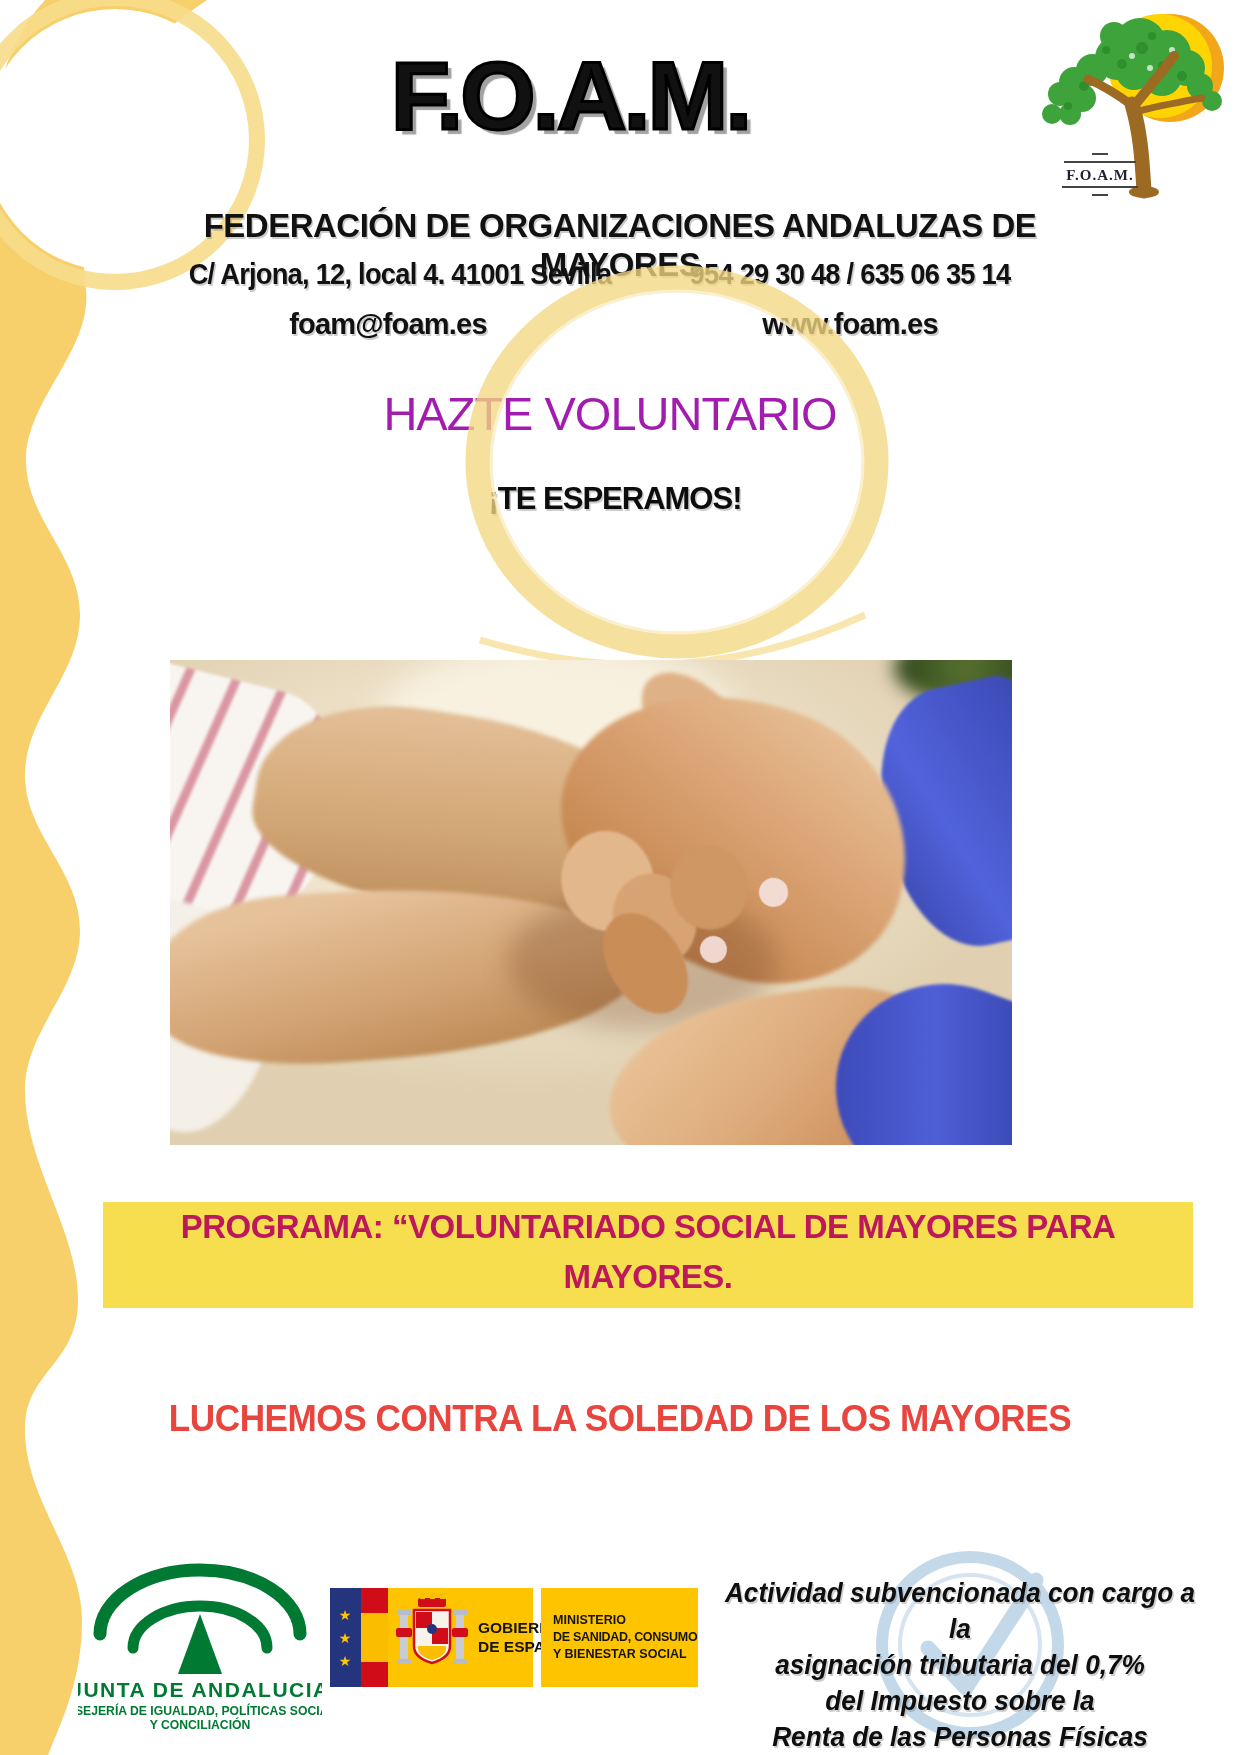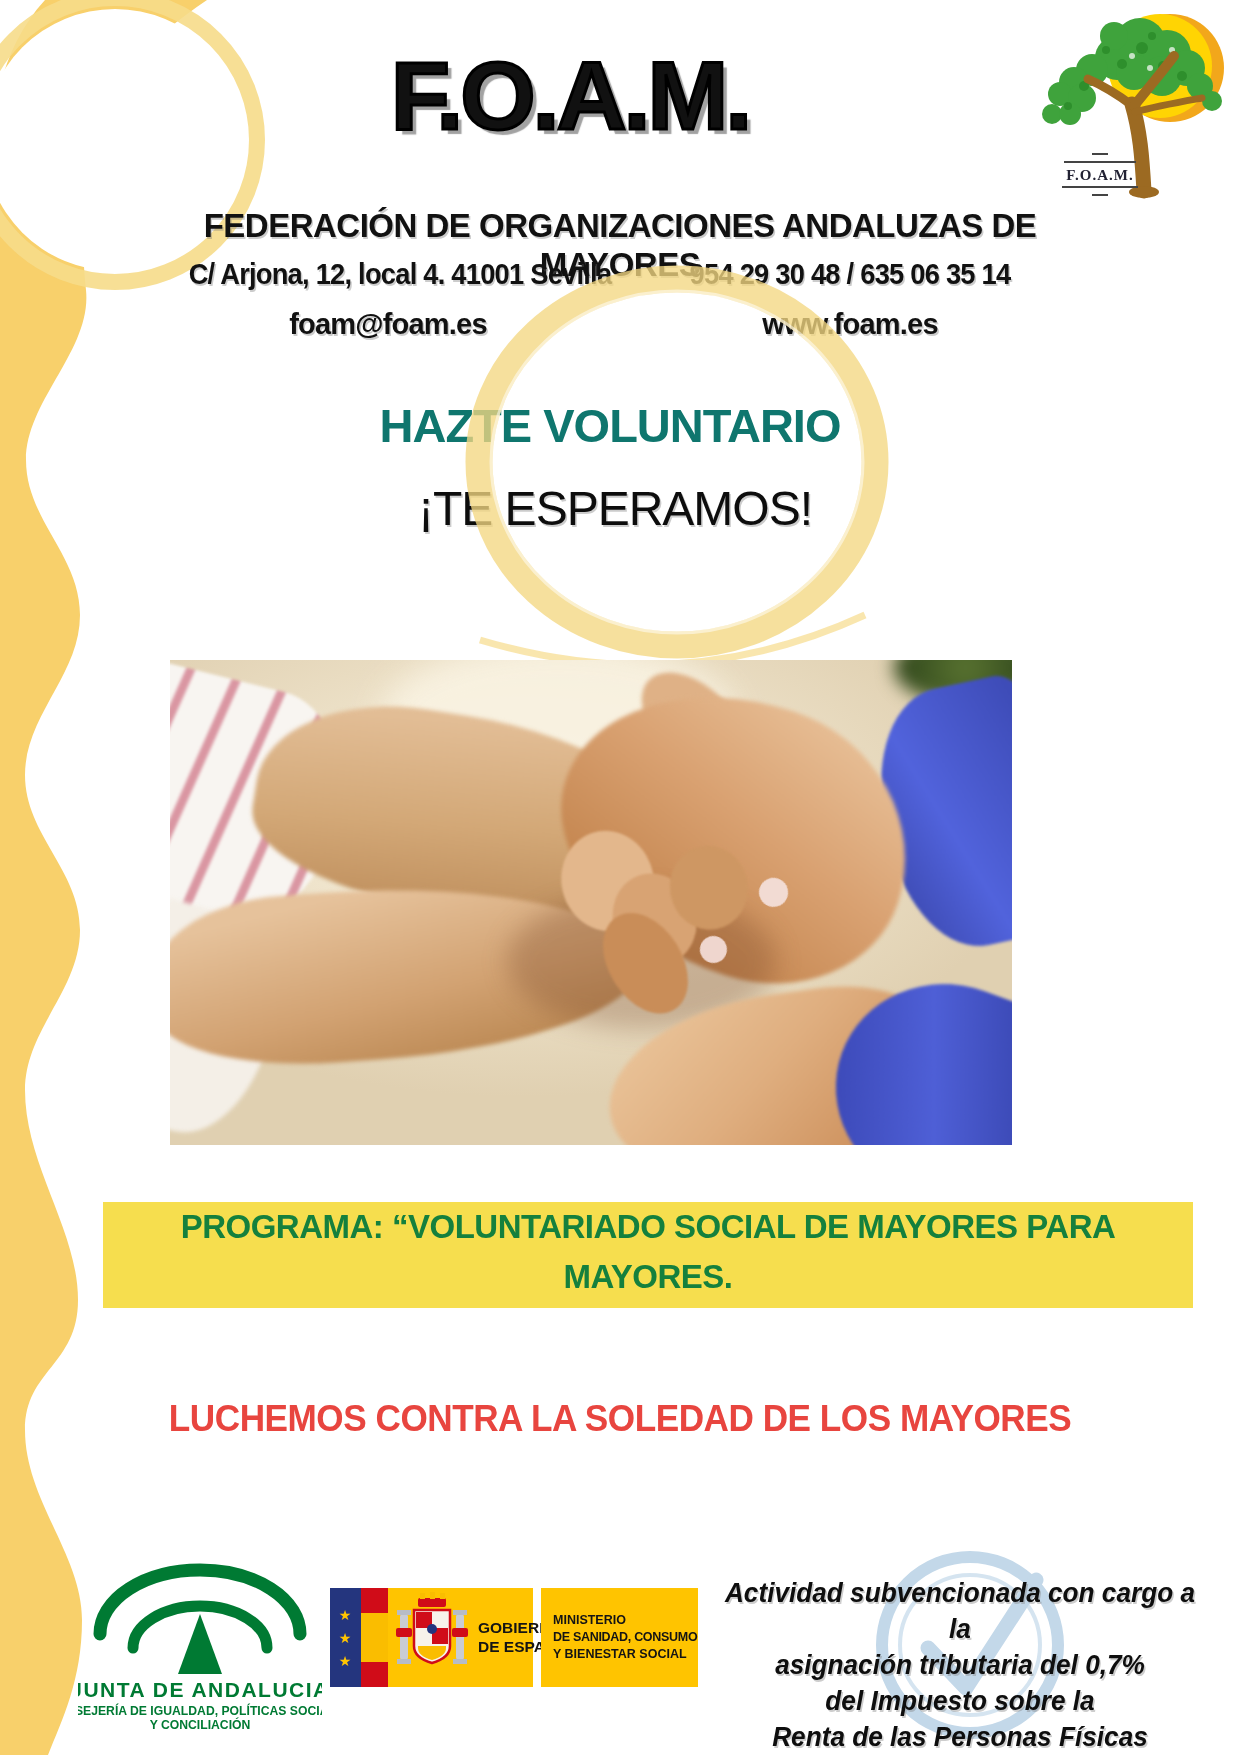--- a/index.html
+++ b/index.html
@@ -29,26 +29,26 @@
     transform:scaleX(.97);
   }
   .contact-line{z-index:4;font-size:29px;font-weight:bold;letter-spacing:-0.8px;}
   .address{left:140px;top:258px;width:520px;text-align:center;transform:scaleX(.94);}
   .phones{left:630px;top:258px;width:440px;text-align:center;transform:scaleX(.94);}
   .email{left:128px;top:308px;width:520px;text-align:center;}
   .website{left:630px;top:308px;width:440px;text-align:center;}
 
   
   .headline{
-    left:100px;top:398px;width:1020px;text-align:center;z-index:4;
-    font-size:47px;font-weight:bold;color:#0f766e;letter-spacing:-1px;
+    left:100px;top:386px;width:1020px;text-align:center;z-index:4;
+    font-size:47px;font-weight:normal;color:#a21caf;letter-spacing:-1px;
   }
   .subheadline{
     left:100px;top:481px;width:1030px;text-align:center;z-index:4;
-    font-size:48px;font-weight:normal;color:#0d0d0d;letter-spacing:-1px;
+    font-size:31px;font-weight:bold;color:#0d0d0d;letter-spacing:-1px;
   }
 
   
   .photo{
     left:170px;top:660px;width:842px;height:485px;z-index:6;
     background:#E8DCC4;overflow:hidden;
   }
   .photo>div{position:absolute;}
   .p-bg{inset:0;background:radial-gradient(60% 55% at 42% 35%,#F7F0DF 0%,#EFE4CC 45%,#E0D0B1 100%);}
   .p-green{right:-3%;top:-6%;width:17%;height:15%;border-radius:50%;
@@ -93,21 +93,21 @@
     background:linear-gradient(250deg,#2F3BA0 5%,#4E5FD6 55%,#3A47B5 95%);filter:blur(1.5px);}
   .p-nail1{left:70%;top:45%;width:3.5%;height:6%;transform:rotate(28deg);border-radius:50%;
     background:#F2DBD3;filter:blur(.5px);}
   .p-nail2{left:63%;top:57%;width:3.2%;height:5.5%;transform:rotate(20deg);border-radius:50%;
     background:#EFD6CE;filter:blur(.5px);}
 
   
   .program-banner{
     left:103px;top:1202px;width:1090px;height:106px;z-index:4;
     background:#F6DE4E;display:flex;flex-direction:column;justify-content:space-between;
-    text-align:center;font-size:33px;font-weight:bold;color:#15803d;
+    text-align:center;font-size:33px;font-weight:bold;color:#be185d;
     line-height:1.5;letter-spacing:-0.5px;gap:32px;
   }
   
   .slogan{
     left:80px;top:1398px;width:1080px;text-align:center;z-index:4;
     font-size:37px;font-weight:bold;color:#E8453F;letter-spacing:-0.5px;
     transform:scaleX(.95);
   }
 
   

